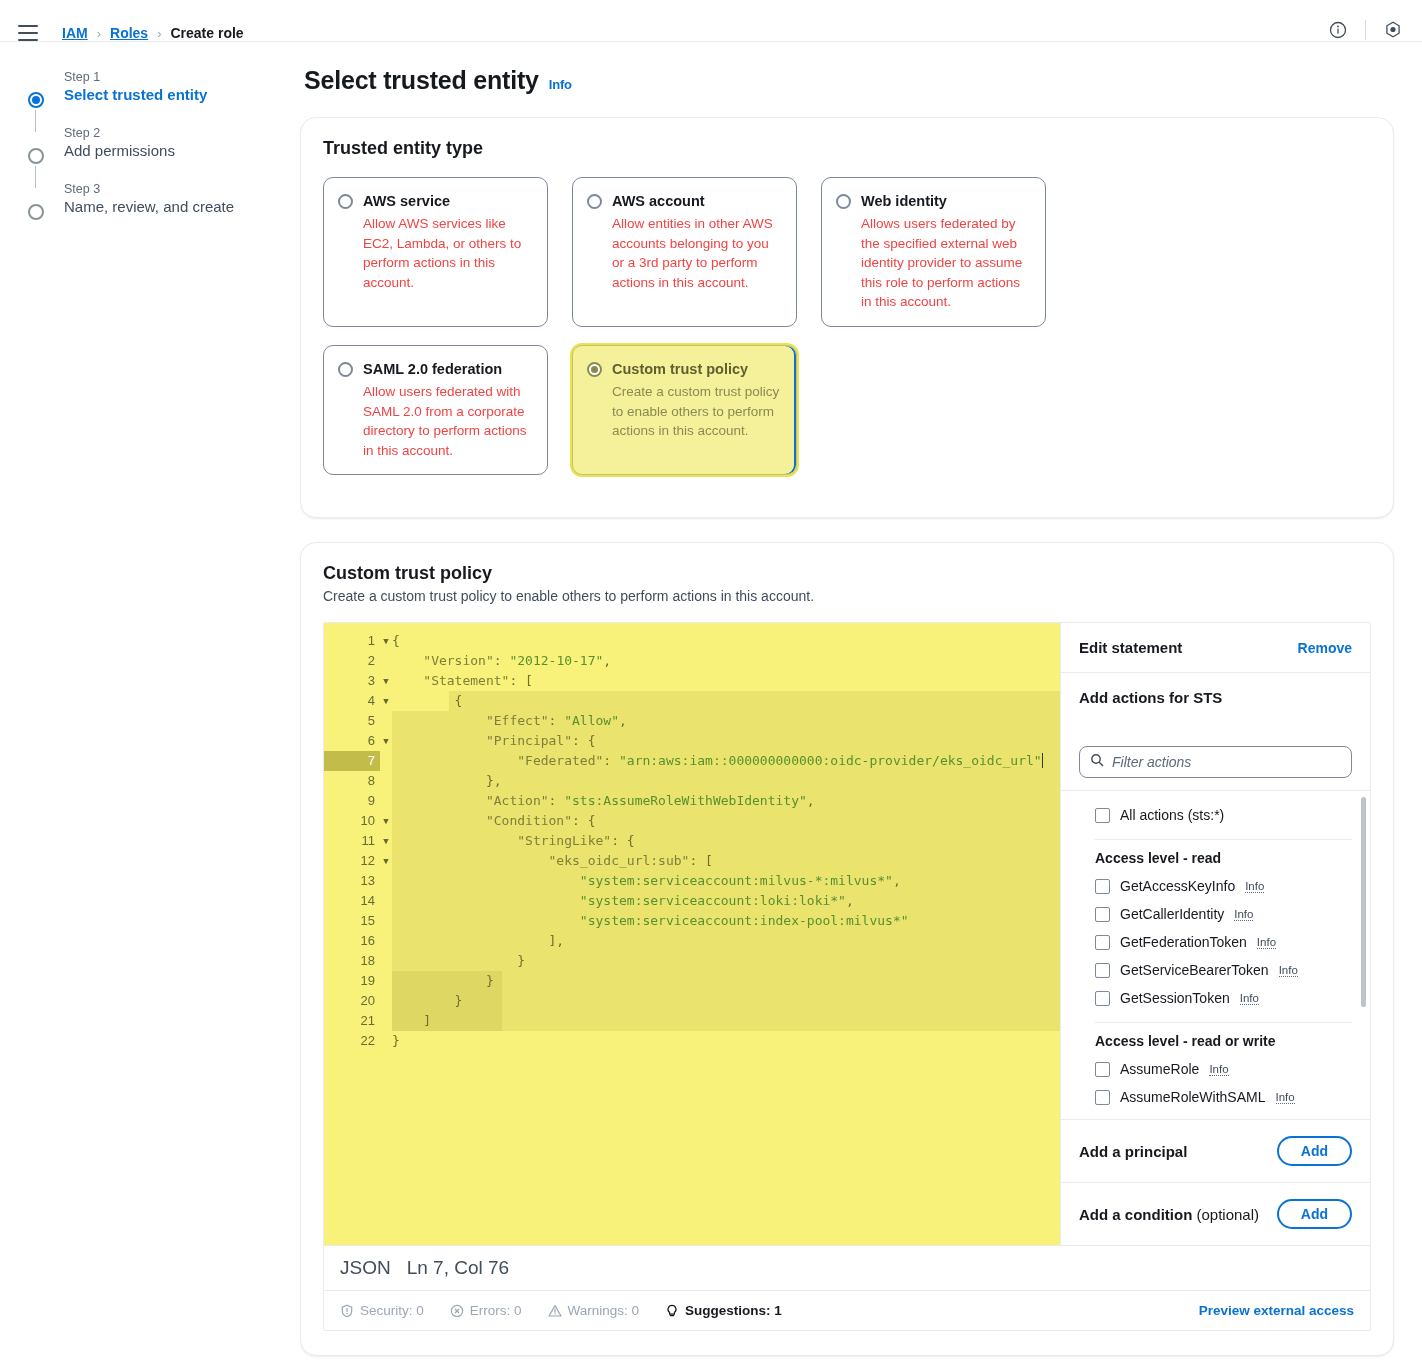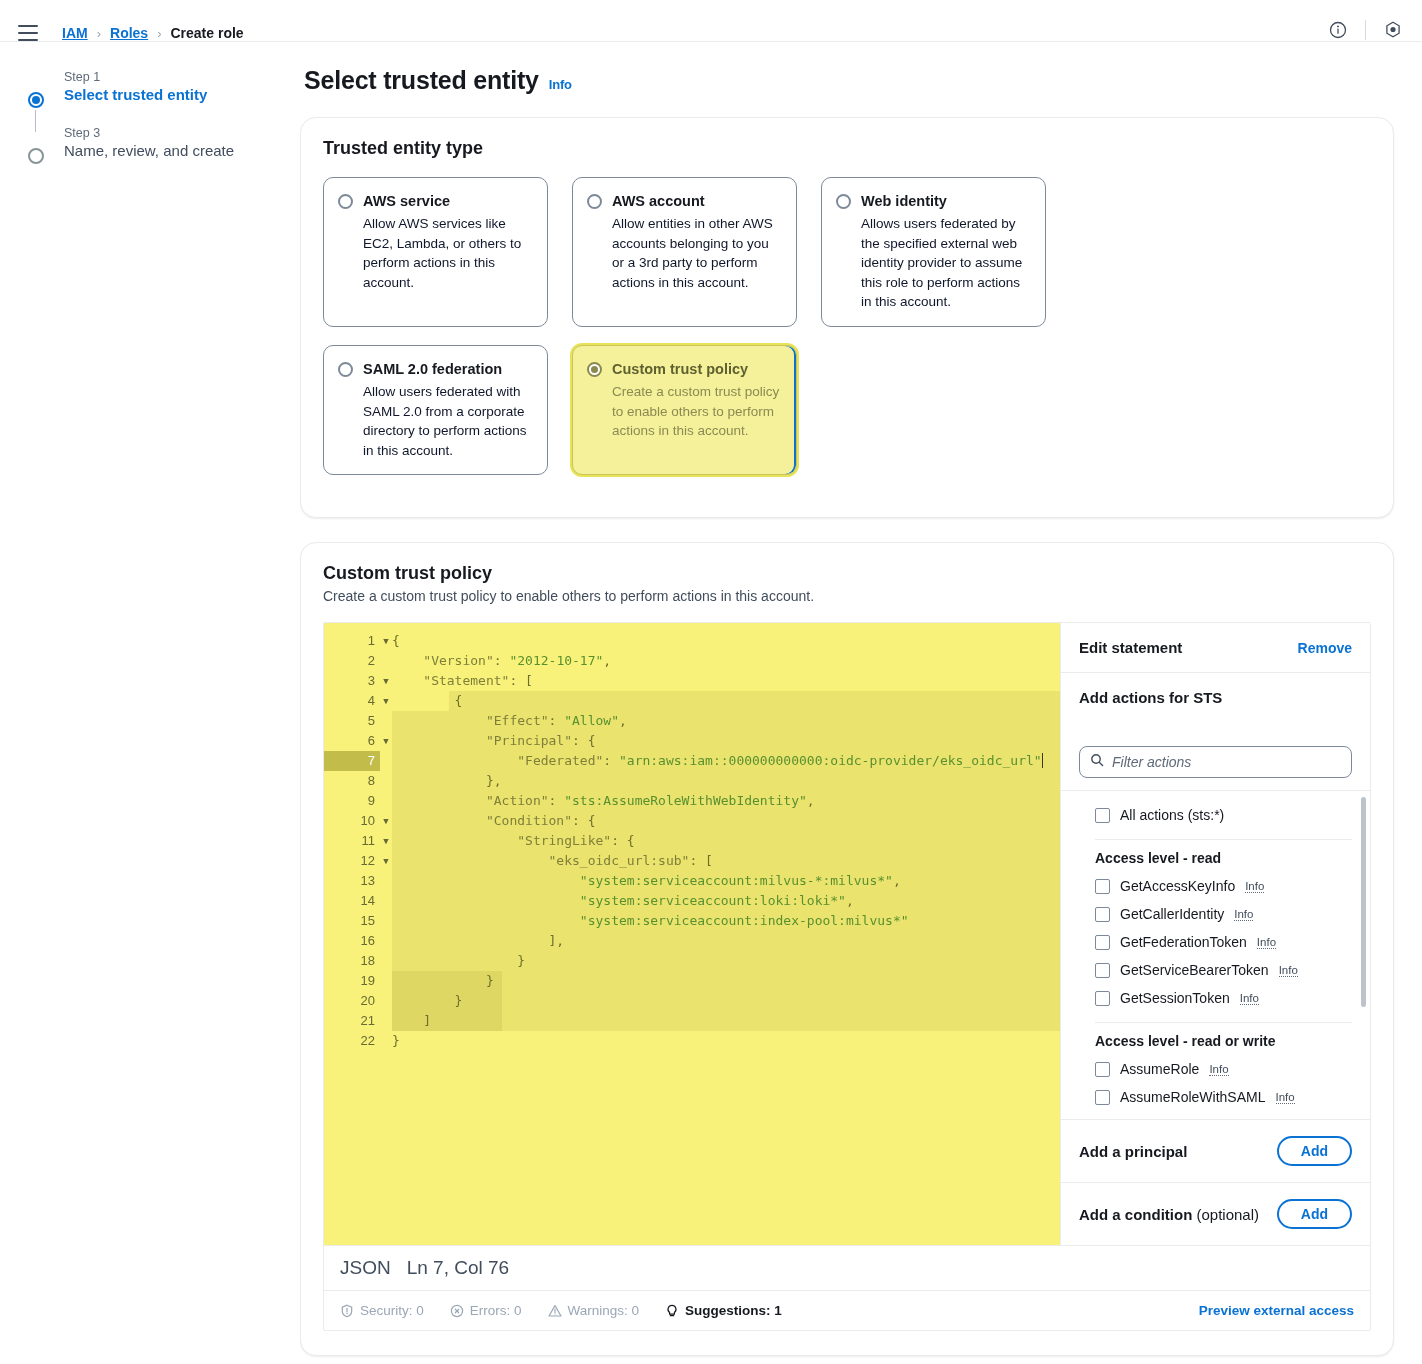--- a/index.html
+++ b/index.html
@@ -68,21 +68,21 @@
 
   
   .tile-row { display: flex; gap: 24px; margin-bottom: 18px; }
   .tile {
     width: 225px; border: 1px solid #7d8998; border-radius: 10px;
     padding: 14px 14px 14px 14px; position: relative; cursor: pointer; background: #fff;
   }
   .tile-head { display: flex; gap: 10px; align-items: flex-start; }
   .radio { width: 15px; height: 15px; border-radius: 50%; border: 2px solid #7d8998; background: #fff; flex: none; margin-top: 2px; display: flex; align-items: center; justify-content: center; }
   .tile-title { font-size: 14.5px; font-weight: bold; line-height: 1.25; }
-  .tile-desc { font-size: 13.5px; color: #0f172a; line-height: 1.45; margin-top: 4px; padding-left: 25px; }
+  .tile-desc { font-size: 13.5px; color: #ef4444; line-height: 1.45; margin-top: 4px; padding-left: 25px; }
   
   .tile.selected {
     background: #f5f19a; border-color: #c9c55a;
     box-shadow: -2px 0 0 0 #0972d3 inset, 0 0 0 2px #e8e256;
   }
   .tile.selected .radio { border-color: #8a8a4e; }
   .tile.selected .radio::after { content: ""; width: 7px; height: 7px; border-radius: 50%; background: #8a8a4e; }
   .tile.selected .tile-title { color: #5f6030; }
   .tile.selected .tile-desc { color: #8b8a52; }
 
@@ -181,20 +181,28 @@
 <div class="page">
 
   <div class="sidebar">
     <div class="steps">
       <div class="step active">
         <div class="bullet"></div>
         <div class="line"></div>
         <div>
           <div class="step-num">Step 1</div>
           <div class="step-label">Select trusted entity</div>
+        </div>
+      </div>
+      <div class="step">
+        <div class="bullet"></div>
+        <div class="line"></div>
+        <div>
+          <div class="step-num">Step 2</div>
+          <div class="step-label">Add permissions</div>
         </div>
       </div>
       <div class="step">
         <div class="bullet"></div>
 
         <div>
           <div class="step-num">Step 3</div>
           <div class="step-label">Name, review, and create</div>
         </div>
       </div>

